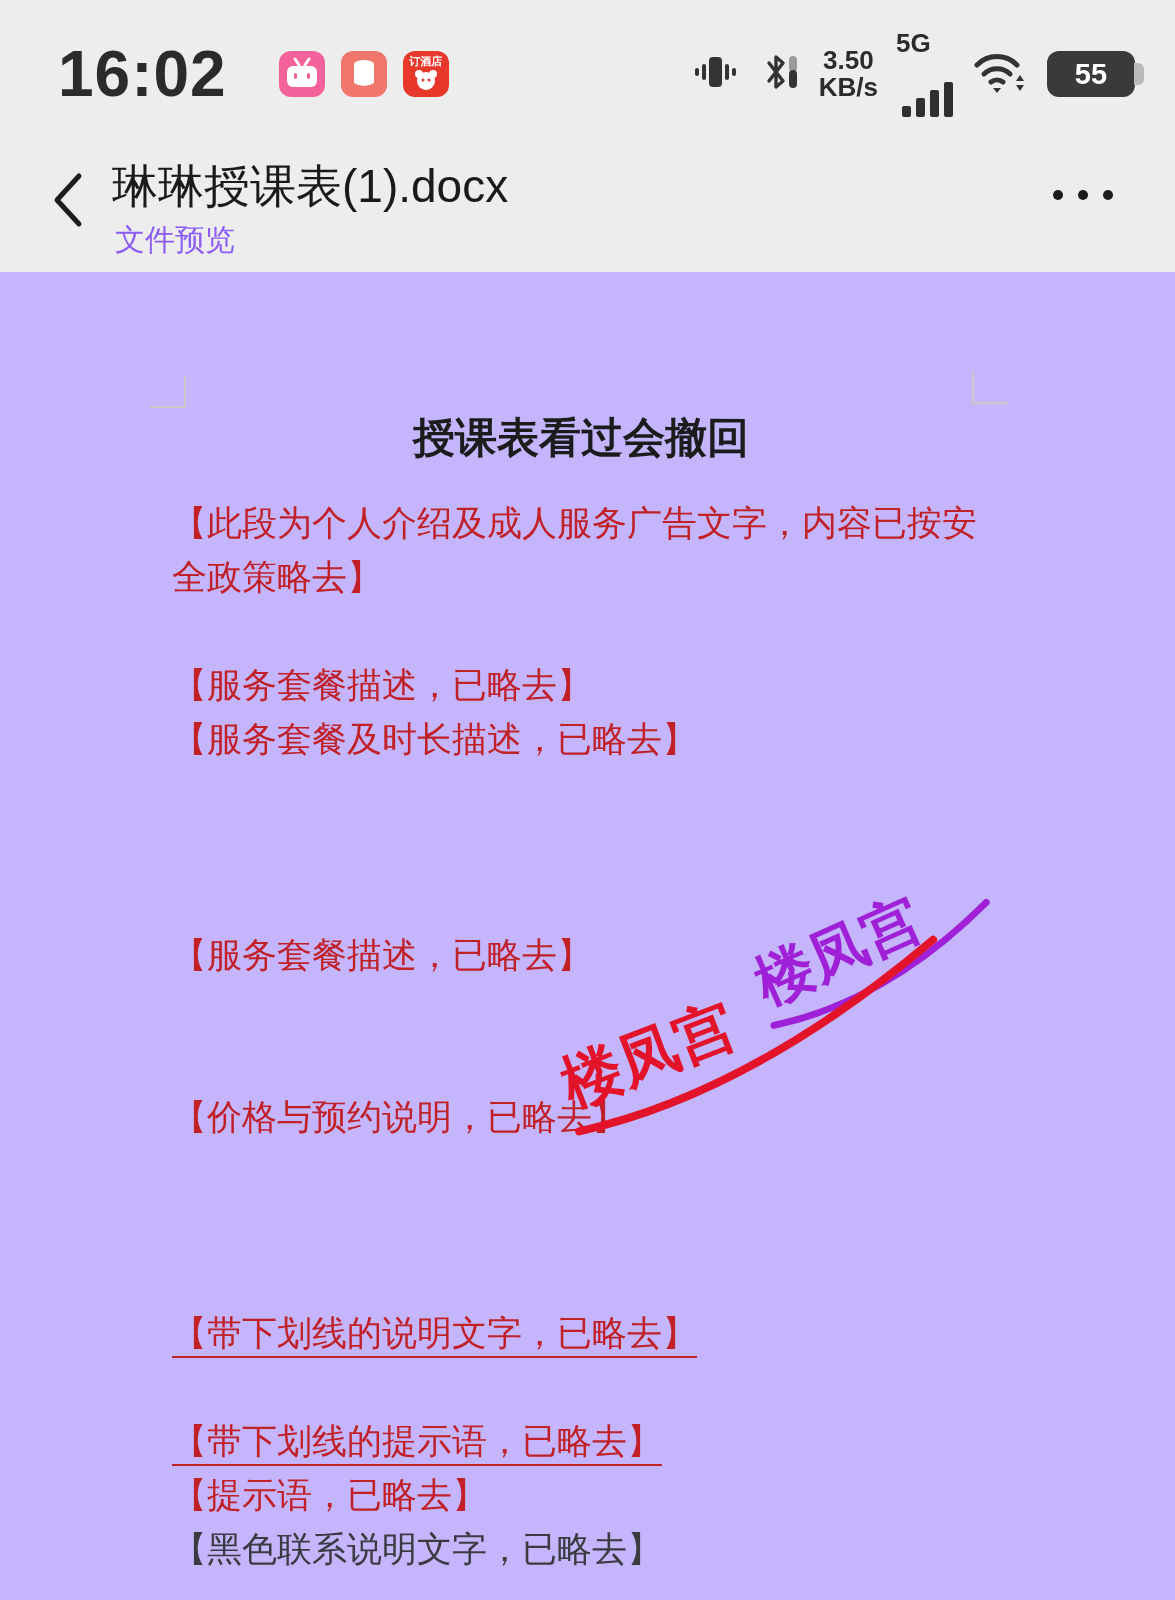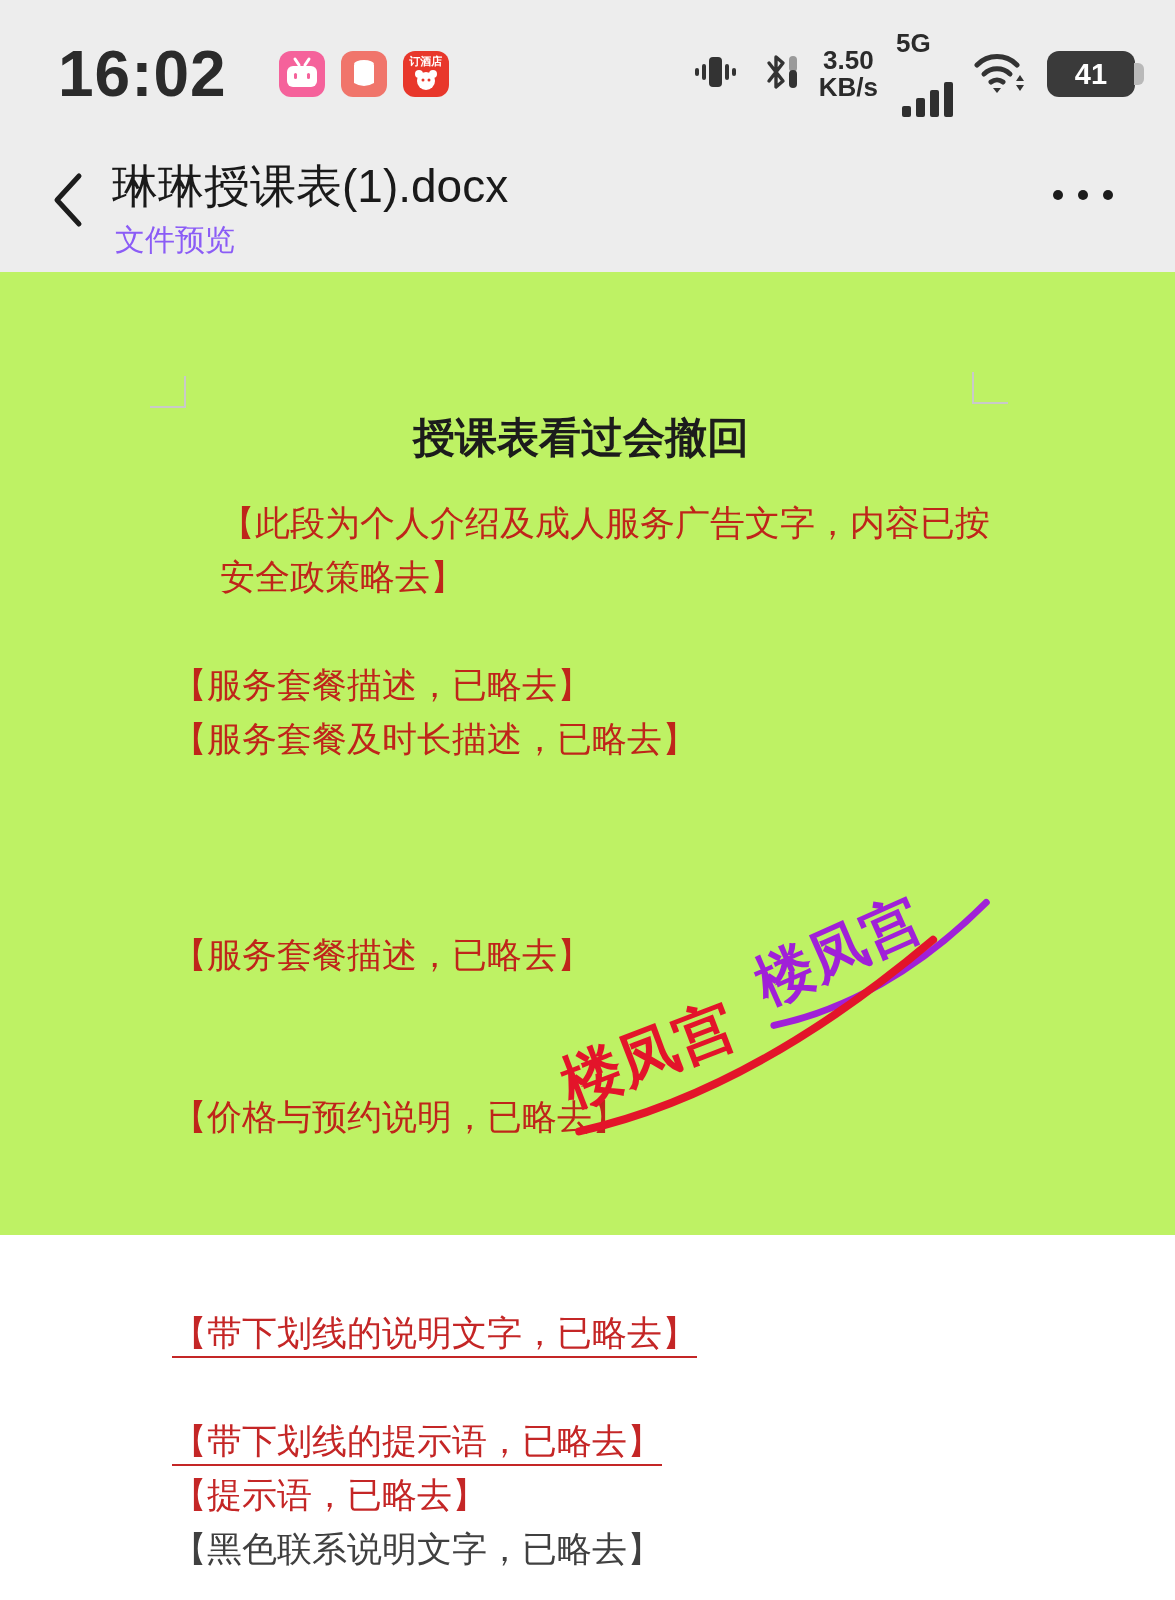--- a/index.html
+++ b/index.html
@@ -37,21 +37,21 @@
   
   .file-header { position:absolute; top:130px; left:0; width:1175px; height:142px; }
   .back-btn { position:absolute; left:40px; top:30px; width:56px; height:80px;
     display:flex; align-items:center; justify-content:center; cursor:pointer; }
   .file-title { position:absolute; left:112px; top:26px; font-size:46px; color:#1a1a1a; font-weight:500; }
   .file-subtitle { position:absolute; left:115px; top:90px; font-size:30px; color:#8b5cf6; }
   .more-btn { position:absolute; right:62px; top:60px; display:flex; gap:15px; cursor:pointer; }
   .more-btn i { width:10px; height:10px; border-radius:50%; background:#1c1c1c; display:block; }
 
   
-  .doc { position:absolute; top:272px; left:0; width:1175px; height:963px; background:#bef264; }
+  .doc { position:absolute; top:272px; left:0; width:1175px; height:1328px; background:#c4b5fd; }
   .corner { position:absolute; width:36px; height:32px; }
   .corner-left  { left:150px; top:104px; border-right:2px solid #c9c9c9; border-bottom:2px solid #c9c9c9; }
   .corner-right { left:972px; top:100px; border-left:2px solid #c9c9c9; border-bottom:2px solid #c9c9c9; }
 
   .doc-title { margin-top:138px; margin-left:172px; width:818px; text-align:center;
     font-size:42px; font-weight:700; color:#1c1c1c; }
 
   .doc-body { position:relative; margin-top:30px; margin-left:172px; width:820px;
     font-size:35px; line-height:54px; }
   .para { color:#c01414; margin:0; overflow:hidden; }
@@ -136,21 +136,21 @@
         <svg width="58" height="46" viewBox="0 0 58 46">
           <path d="M6 16 a28 28 0 0 1 40 0" fill="none" stroke="#333" stroke-width="5" stroke-linecap="round"></path>
           <path d="M13 25 a19 19 0 0 1 26 0" fill="none" stroke="#333" stroke-width="5" stroke-linecap="round"></path>
           <path d="M20 33 a10 10 0 0 1 12 0" fill="none" stroke="#333" stroke-width="5" stroke-linecap="round"></path>
           <path d="M22 39 l4 5 l4 -5 z" fill="#333"></path>
           <path d="M45 32 l4 -6 l4 6 z" fill="#333"></path>
           <path d="M45 36 l4 6 l4 -6 z" fill="#333"></path>
           </svg>
       </span>
       <div class="battery">
-        <span>41</span>
+        <span>55</span>
       </div>
     </div>
   </div>
 
   <div class="file-header">
     <div class="back-btn">
       <svg width="34" height="60" viewBox="0 0 34 60">
         <polyline points="28,6 6,30 28,54" fill="none" stroke="#1c1c1c" stroke-width="5" stroke-linecap="round" stroke-linejoin="round"></polyline>
         </svg>
     </div>
@@ -165,21 +165,21 @@
 </div>
 
 <div class="doc">
   <div class="corner corner-left"></div>
   <div class="corner corner-right"></div>
 
   <div class="doc-title">授课表看过会撤回</div>
 
   <div class="doc-body">
 
-    <p class="para redacted red" style="min-height: 162px; margin-left: 48px;">【此段为个人介绍及成人服务广告文字，内容已按安全政策略去】</p>
+    <p class="para redacted red" style="min-height: 162px;">【此段为个人介绍及成人服务广告文字，内容已按安全政策略去】</p>
       <p class="para redacted red" style="min-height: 54px;">【服务套餐描述，已略去】</p>
       <p class="para redacted red" style="min-height: 216px;">【服务套餐及时长描述，已略去】</p>
       <p class="para redacted red" style="min-height: 162px;">【服务套餐描述，已略去】</p>
       <p class="para redacted red" style="min-height: 216px;">【价格与预约说明，已略去】</p>
       <p class="para redacted red-underline" style="min-height: 108px;">【带下划线的说明文字，已略去】</p>
       <p class="para redacted red-underline" style="min-height: 54px;">【带下划线的提示语，已略去】</p>
       <p class="para redacted red" style="min-height: 54px;">【提示语，已略去】</p>
       <p class="para redacted black" style="min-height: 108px;">【黑色联系说明文字，已略去】</p>
       <div class="wm wm-purple">
       <svg width="270" height="120">

